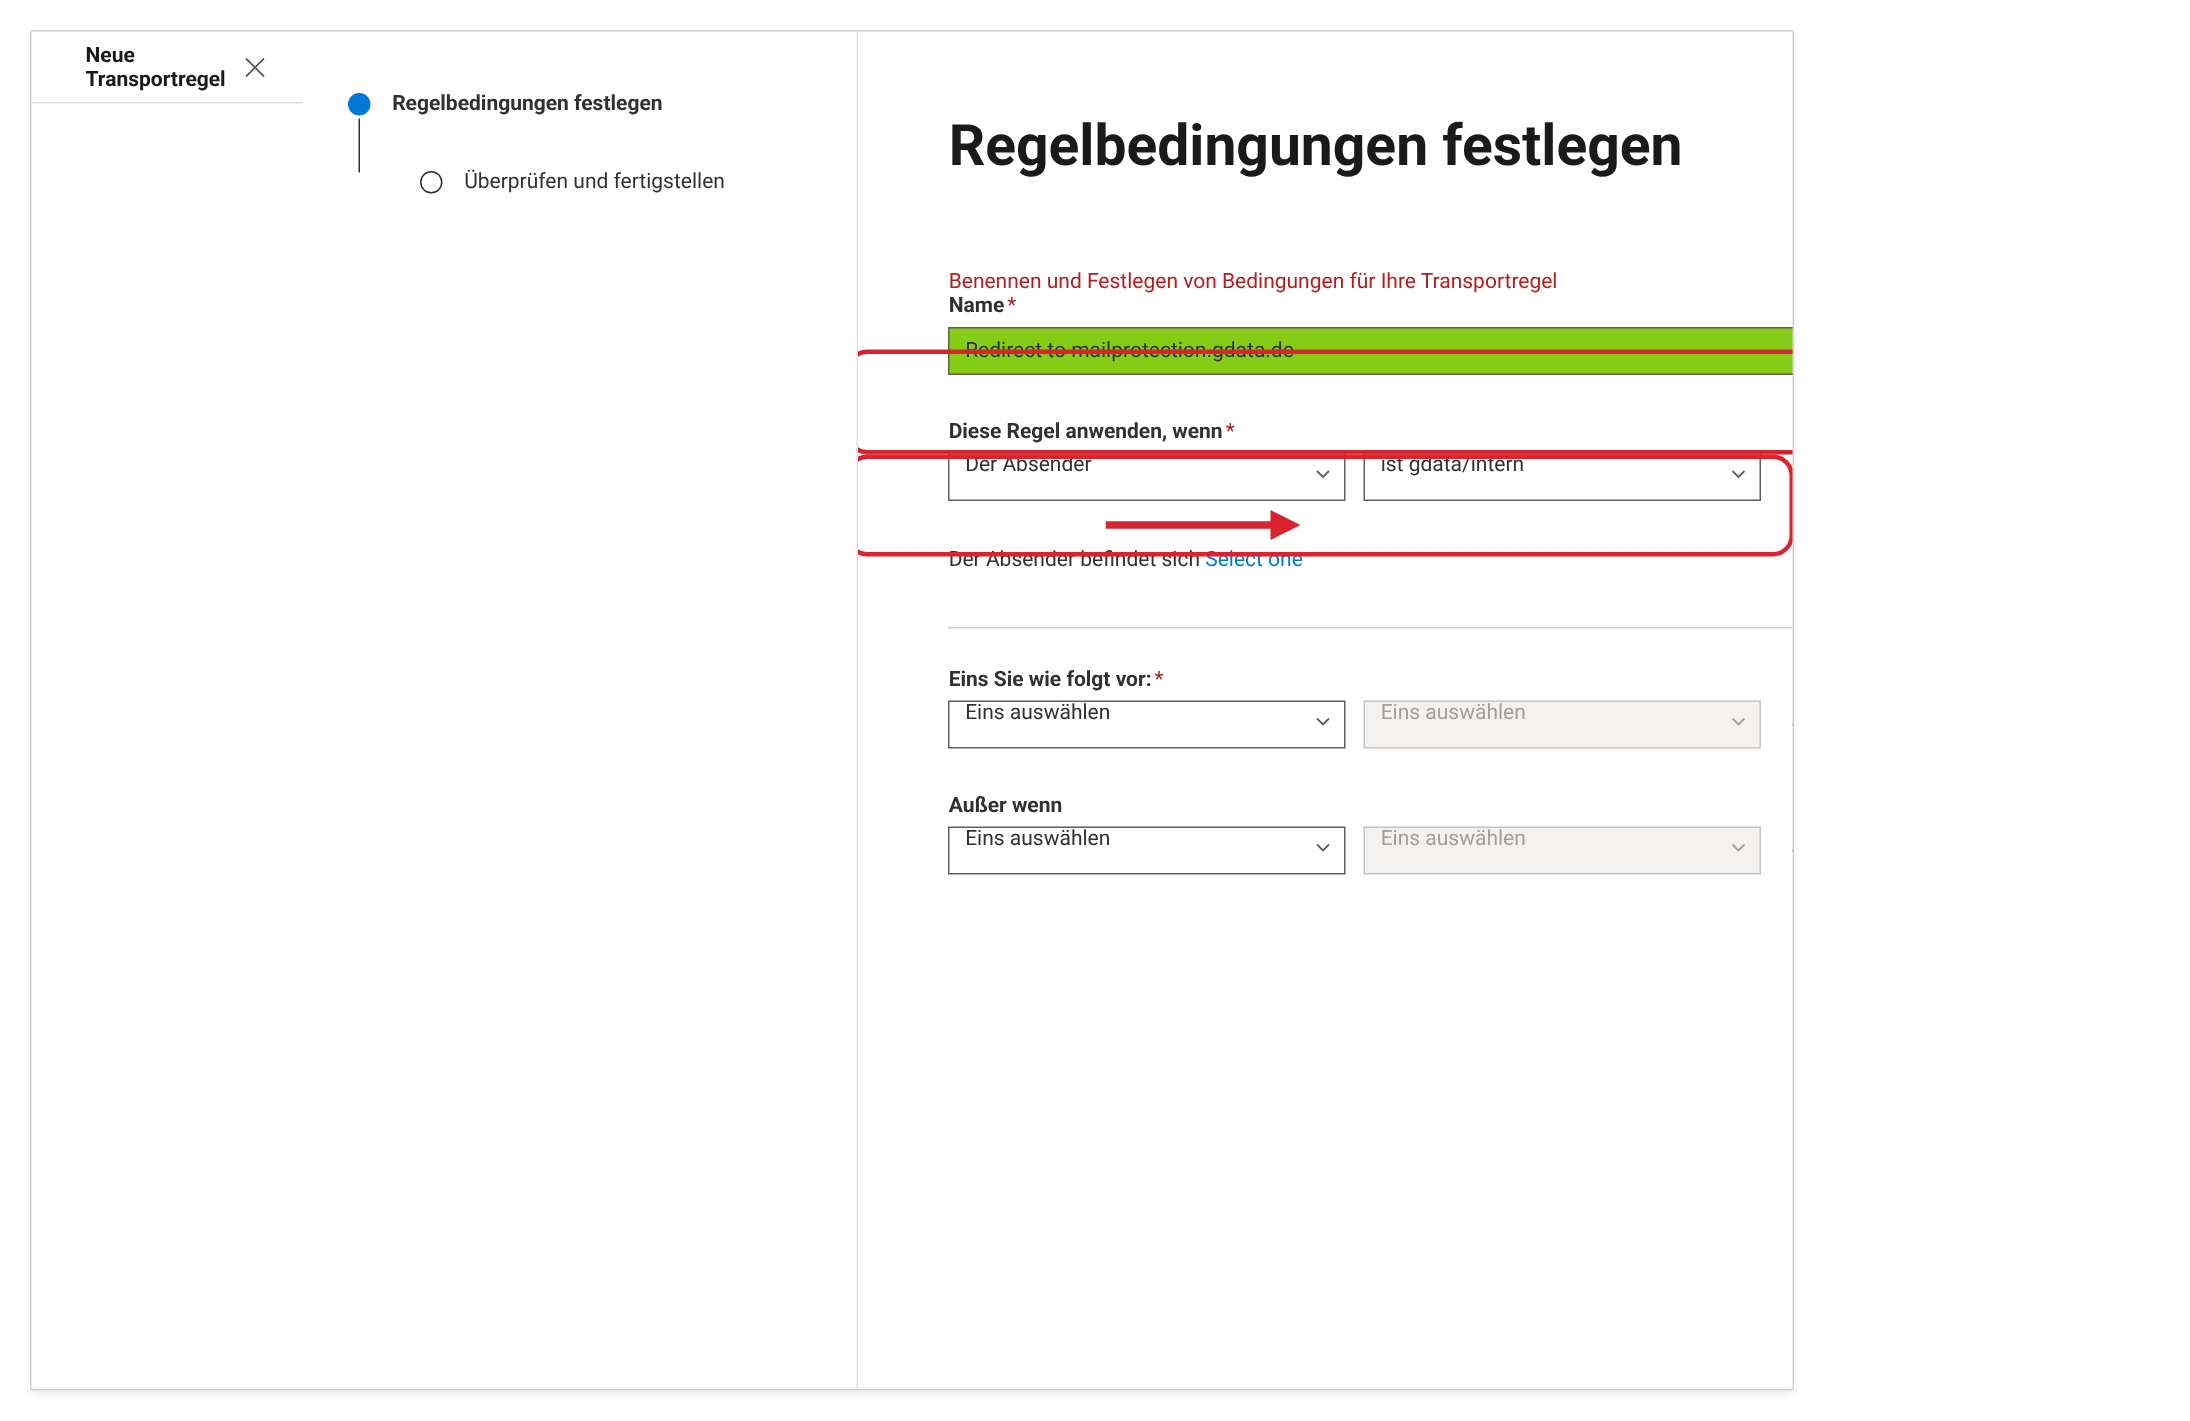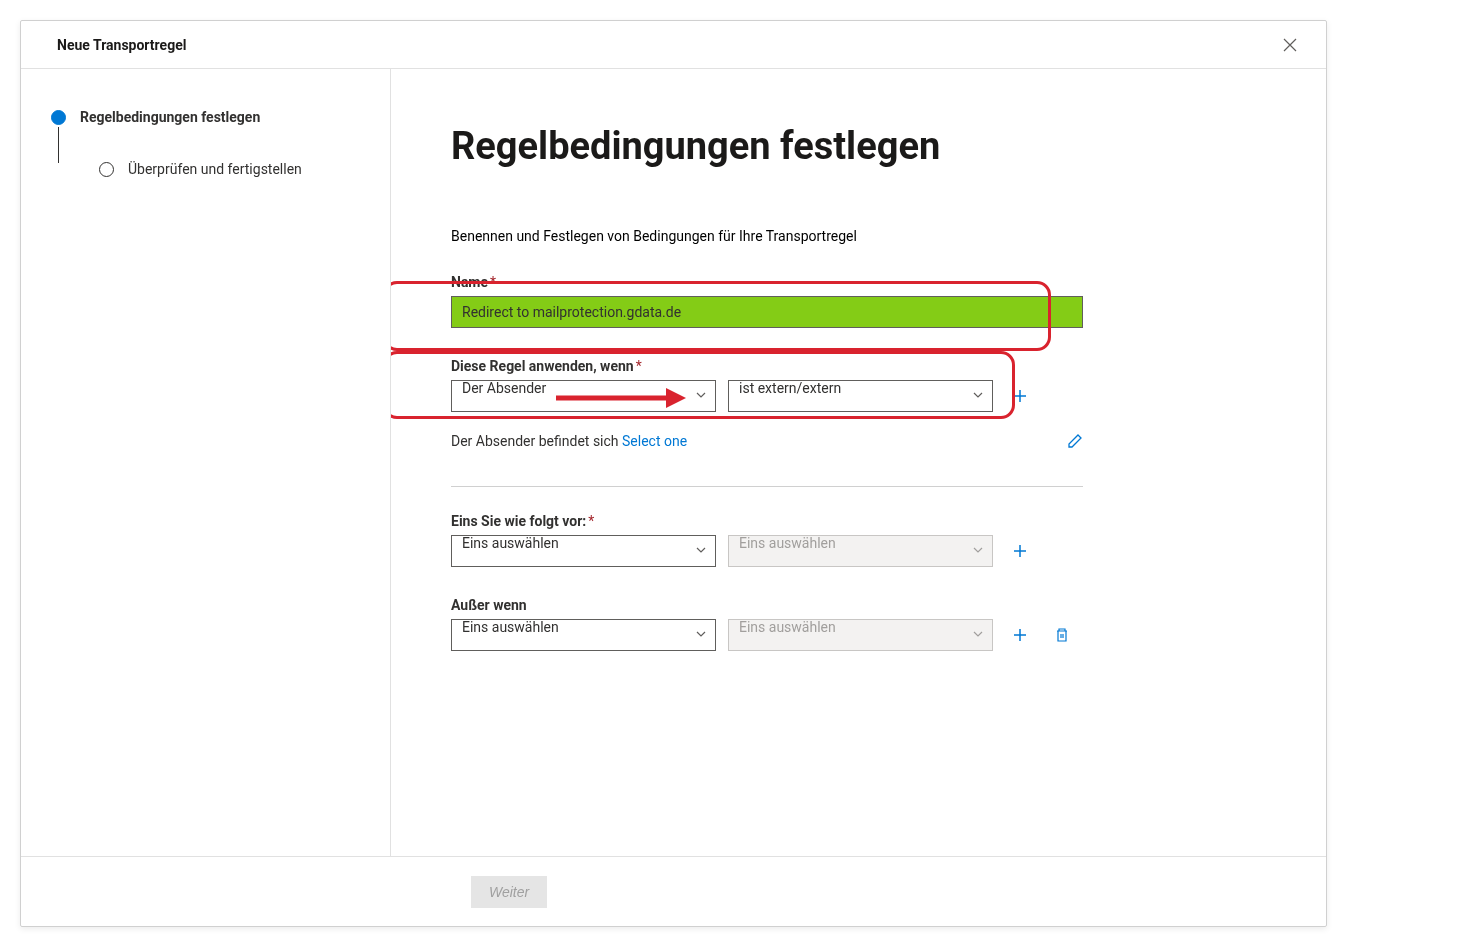--- a/index.html
+++ b/index.html
@@ -7,24 +7,24 @@
   font-family: "Segoe UI", -apple-system, BlinkMacSystemFont, Roboto, sans-serif;
   font-size: 14px;
   color: #323130;
   background: #ffffff;
   padding: 20px;
 }
 .window {
   border: 1px solid #d0d0d0;
   border-radius: 2px;
   box-shadow: 0 2px 6px rgba(0,0,0,0.08);
-  width: 1307px;
+  width: 1176px;
   height: 907px;
   display: flex;
-  flex-direction: column;
+  flex-direction: row;
   overflow: hidden;
   position: relative;
 }
 .header {
   display: flex;
   align-items: center;
   justify-content: space-between;
   padding: 10px 20px 10px 36px;
   border-bottom: 1px solid #e1e1e1;
   height: 48px;
@@ -83,21 +83,21 @@
   padding: 55px 100px 20px 60px;
   overflow-y: auto;
   position: relative;
 }
 .page-title {
   font-size: 38px;
   font-weight: 700;
   color: #1b1a19;
   margin-bottom: 60px;
 }
-.subtitle { font-size: 14px; color: #000000; margin-bottom: 30px; }
+.subtitle { font-size: 14px; color: #b91c1c; }
 
 .group { margin-bottom: 30px; }
 .group-label { font-size: 14px; font-weight: 700; color: #323130; margin-bottom: 6px; }
 .req { color: #a4262c; font-weight: 400; margin-left: 2px; }
 
 .text-input {
   width: 632px;
   height: 32px;
   border: 1px solid #605e5c;
   padding: 0 10px;
@@ -137,21 +137,21 @@
   align-items: center;
   gap: 12px;
 }
 .icon-btn {
   width: 30px; height: 30px;
   display:flex; align-items:center; justify-content:center;
   color: #0078d4;
   cursor: pointer;
 }
 .helper-text {
-  margin-top: 14px;
+  margin-top: 24px;
   font-size: 14px;
   color: #323130;
   display: flex;
   align-items: center;
   justify-content: space-between;
   width: 632px;
 }
 .helper-text .link { color: #0078d4; cursor: pointer; }
 .divider {
   width: 632px;
@@ -239,21 +239,21 @@
           <span>Diese Regel anwenden, wenn</span><span class="req">*</span>
         </div>
         <div class="row">
           <div class="dropdown">
             <span>Der Absender</span>
             <span class="chev"><svg viewBox="0 0 12 12">
                   <path d="M2 4 L6 8 L10 4" fill="none" stroke="#605e5c" stroke-width="1.2"></path>
                 </svg></span>
           </div>
           <div class="dropdown">
-            <span>ist extern/extern</span>
+            <span>ist gdata/intern</span>
             <span class="chev"><svg viewBox="0 0 12 12">
                   <path d="M2 4 L6 8 L10 4" fill="none" stroke="#605e5c" stroke-width="1.2"></path>
                 </svg></span>
           </div>
           <div class="icon-btn">
             <svg viewBox="0 0 16 16" width="16" height="16">
                 <path d="M8 2 V14 M2 8 H14" stroke="#0078d4" stroke-width="1.5" fill="none"></path>
               </svg>
           </div>
         </div>

